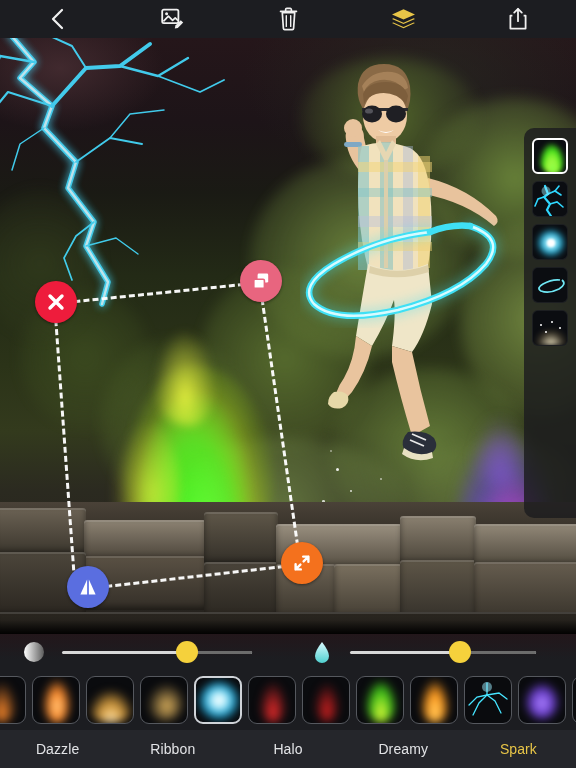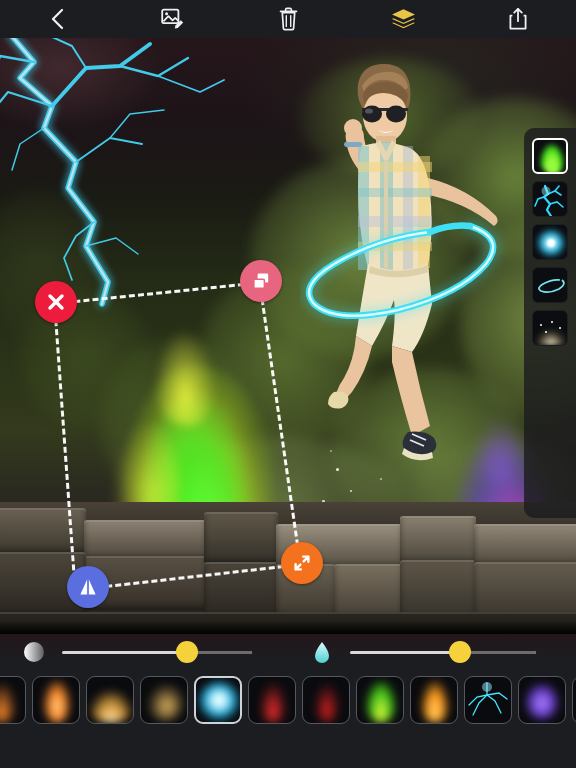--- a/index.html
+++ b/index.html
@@ -479,15 +479,22 @@
       </div>
       <div class="ethumb">
         <div class="g" style="left:6px;top:6px;width:34px;height:36px;background:radial-gradient(ellipse at 50% 56%,#b48bff,#6b3fd0 42%,rgba(42,23,102,0) 78%);"></div>
       </div>
       <div class="ethumb">
         
       </div>
 
     </div>
 
+    <div class="tabs">
+      <div class="tab">Dazzle</div>
+      <div class="tab">Ribbon</div>
+      <div class="tab">Halo</div>
+      <div class="tab">Dreamy</div>
+      <div class="tab active">Spark</div>
+    </div>
 
   </div>
 </div>
 
 </body></html>

